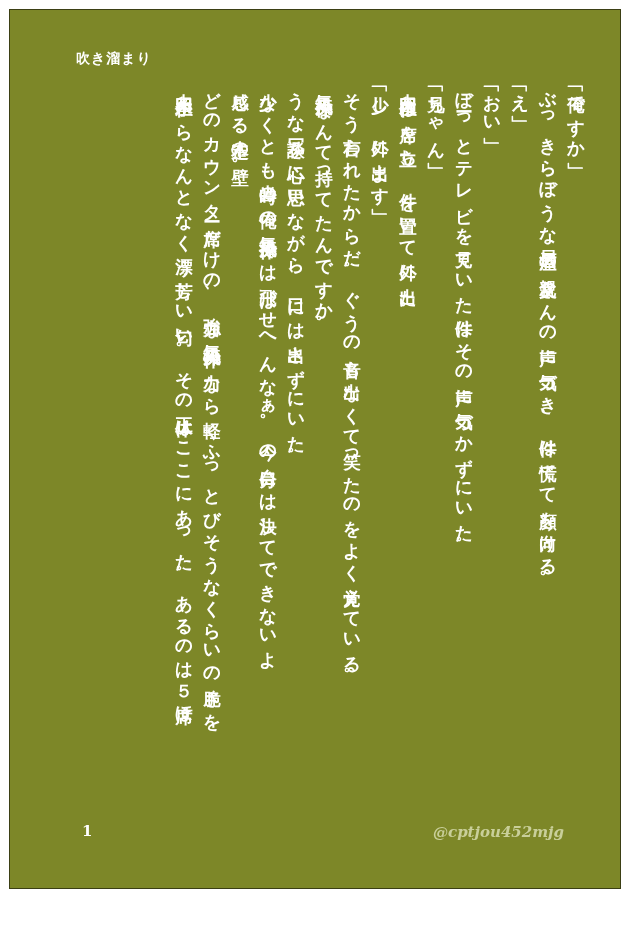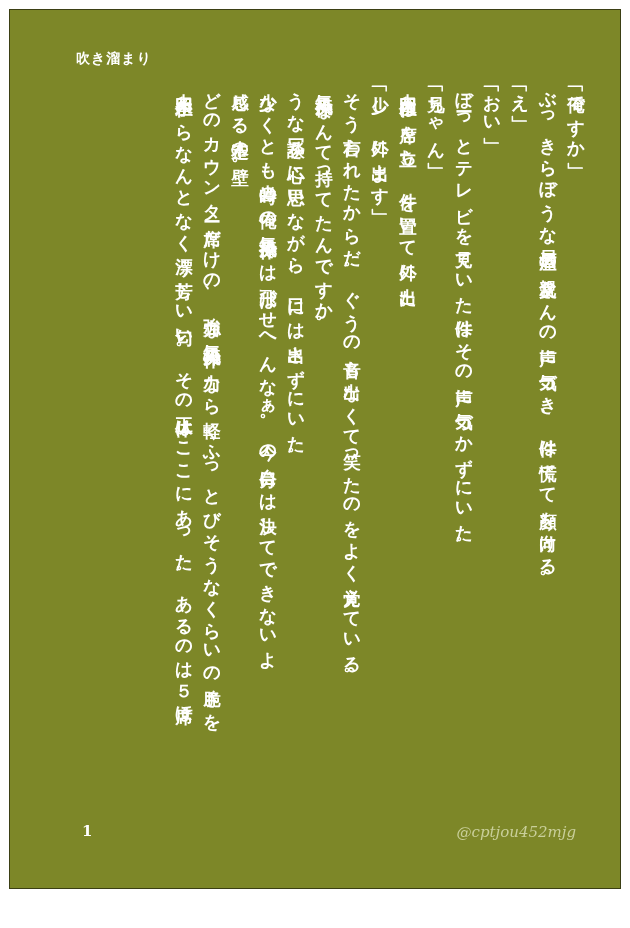--- a/index.html
+++ b/index.html
@@ -74,26 +74,27 @@
     left: 72px;
     bottom: 48px;
     color: #ffffff;
     font-size: 15px;
     font-family: "DejaVu Serif", serif;
     font-weight: bold;
   }
   
   #handle {
     position: absolute;
-    right: 44px;
+    right: 56px;
     bottom: 47px;
     color: #c9cf9a;
     font-size: 15px;
     font-style: italic;
     font-family: "DejaVu Serif", serif;
+    font-weight: bold;
   }
   
   #footer {
     position: absolute;
     left: 0;
     top: 898px;
     width: 630px;
     text-align: center;
     color: #111111;
     font-size: 11.5px;

